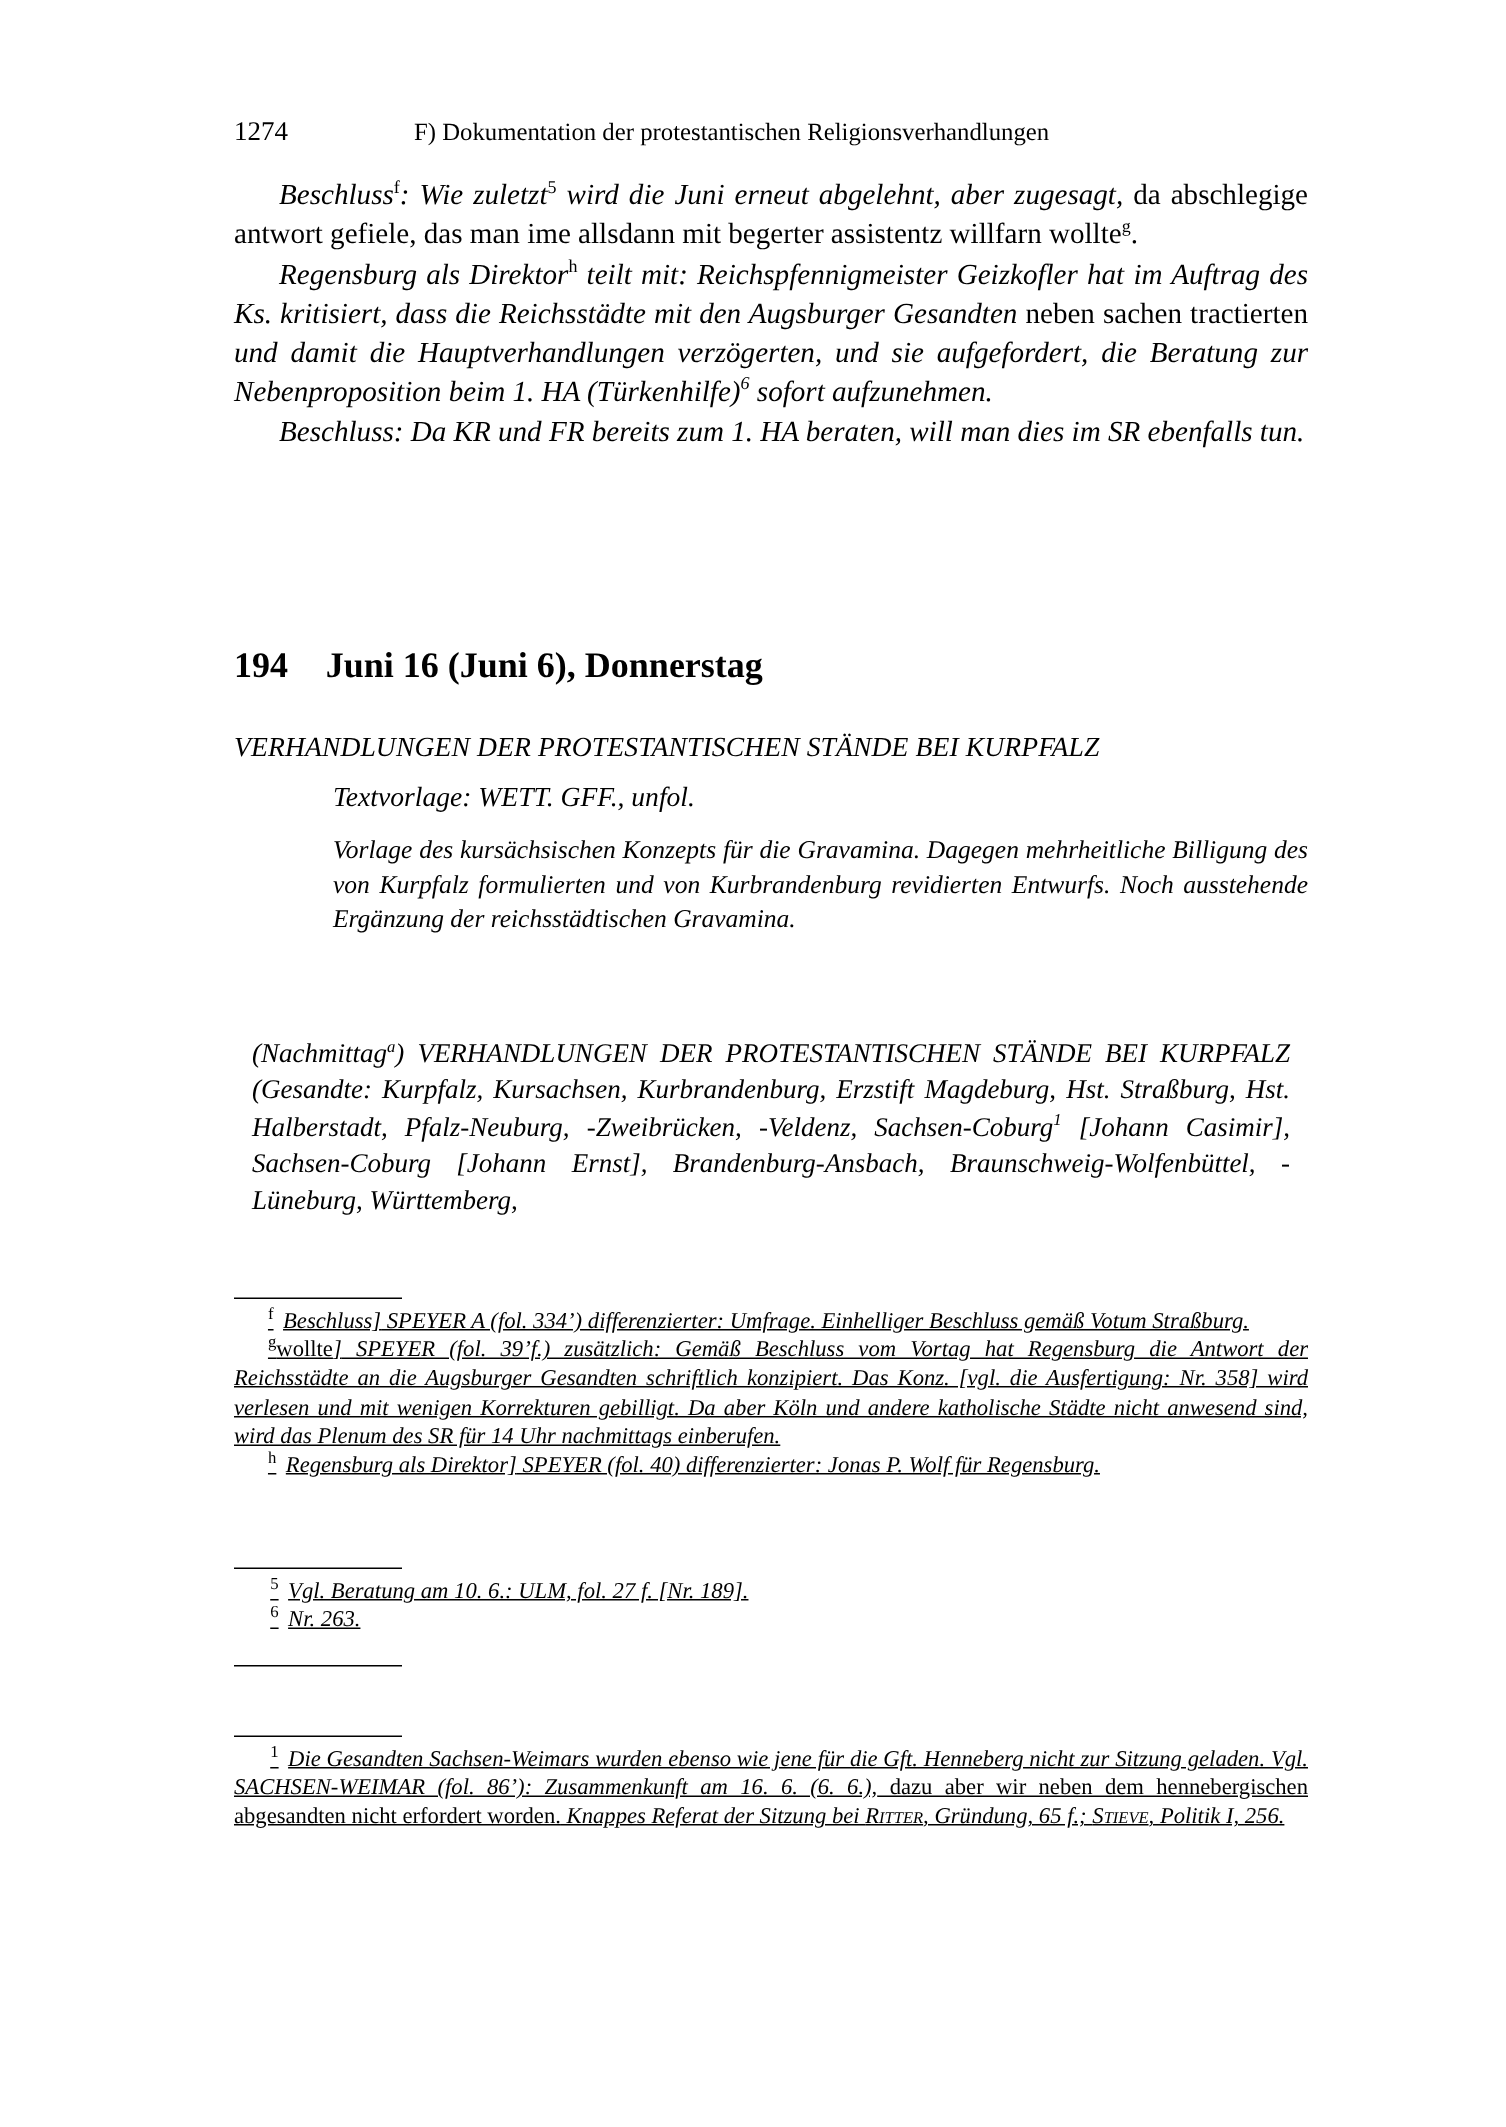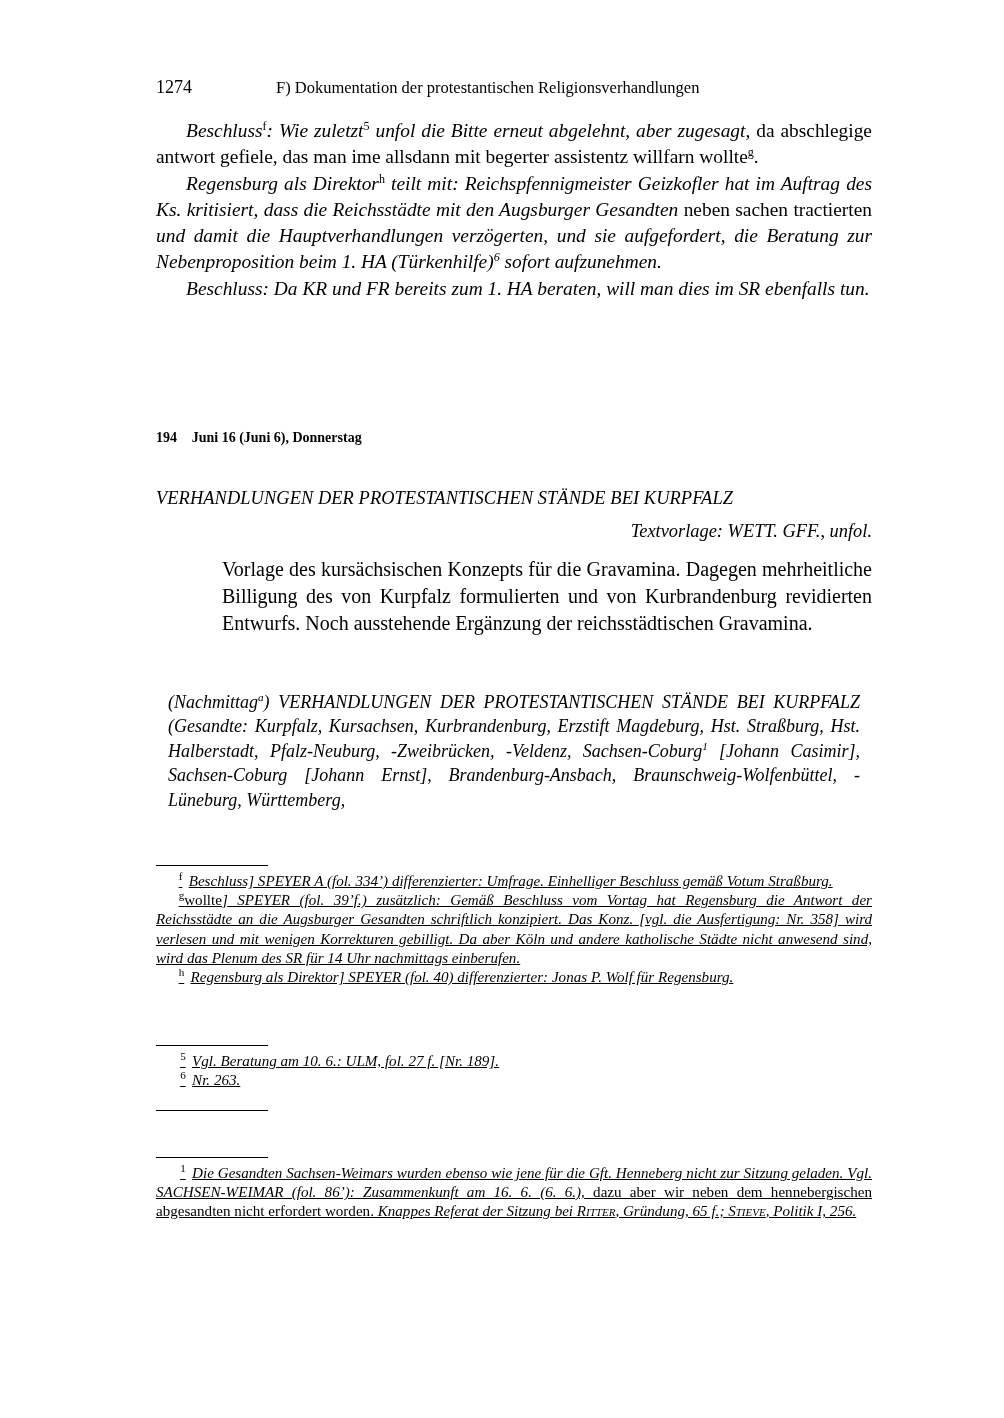--- a/index.html
+++ b/index.html
@@ -66,21 +66,21 @@
   }
   sup.note.i { font-style: italic; }
 
   
   .sec-head {
     position: absolute;
     left: 156px;
     top: 430px;
     width: 716px;
     font-weight: bold;
-    font-size: 14px;
+    font-size: 24px;
     line-height: 1.2;
     white-space: nowrap;
   }
   .sec-head .sec-num { margin-right: 1.05em; }
 
   
   .kopf {
     position: absolute;
     left: 156px;
     top: 487px;
@@ -93,24 +93,24 @@
     margin: 0;
     letter-spacing: 0.004em;
   }
   .kopf .k-source {
     font-style: italic;
     font-size: 18.4px;
     line-height: 1.3;
     margin: 0;
     padding-left: 66px;
     padding-top: 9px;
-    text-align: right;
   }
   .kopf .k-regest {
-    font-size: 20px;
+    font-style: italic;
+    font-size: 17px;
     line-height: 1.345;
     margin: 0;
     padding-left: 66px;
     padding-top: 12px;
     text-align: justify;
   }
 
   
   .maintext {
     position: absolute;
@@ -171,21 +171,21 @@
 <body>
 
 <div class="page">
 
   <div class="runhead">
     <span class="folio">1274</span><span class="rh-title">F) Dokumentation der protestantischen Religionsverhandlungen</span>
   </div>
 
   <div class="body-block">
 
-    <p class="para"><span class="it">Beschluss</span><sup class="note">f</sup><span class="it">: Wie zuletzt</span><sup class="note">5</sup><span class="it"> unfol die Bitte erneut abgelehnt, aber zugesagt,</span><span class="rm"> da abschlegige antwort gefiele, das man ime allsdann mit begerter assistentz willfarn wollte</span><sup class="note">g</sup><span class="rm">.</span></p>
+    <p class="para"><span class="it">Beschluss</span><sup class="note">f</sup><span class="it">: Wie zuletzt</span><sup class="note">5</sup><span class="it"> wird die Juni erneut abgelehnt, aber zugesagt,</span><span class="rm"> da abschlegige antwort gefiele, das man ime allsdann mit begerter assistentz willfarn wollte</span><sup class="note">g</sup><span class="rm">.</span></p>
 
     <p class="para"><span class="it">Regensburg als Direktor</span><sup class="note">h</sup><span class="it"> teilt mit: Reichspfennigmeister Geizkofler hat im Auftrag des Ks. kritisiert, dass die Reichsstädte mit den Augsburger Gesandten</span><span class="rm"> neben sachen tractierten</span><span class="it"> und damit die Hauptverhandlungen verzögerten, und sie aufgefordert, die Beratung zur Nebenproposition beim 1. HA (Türkenhilfe)</span><sup class="note i">6</sup><span class="it"> sofort aufzunehmen.</span></p>
 
     <p class="para"><span class="it">Beschluss: Da KR und FR bereits zum 1. HA beraten, will man dies im SR ebenfalls tun.</span></p>
   </div>
 
   <div class="sec-head">
     <span class="sec-num">194</span><span>Juni 16 (Juni 6), Donnerstag</span>
   </div>
 

